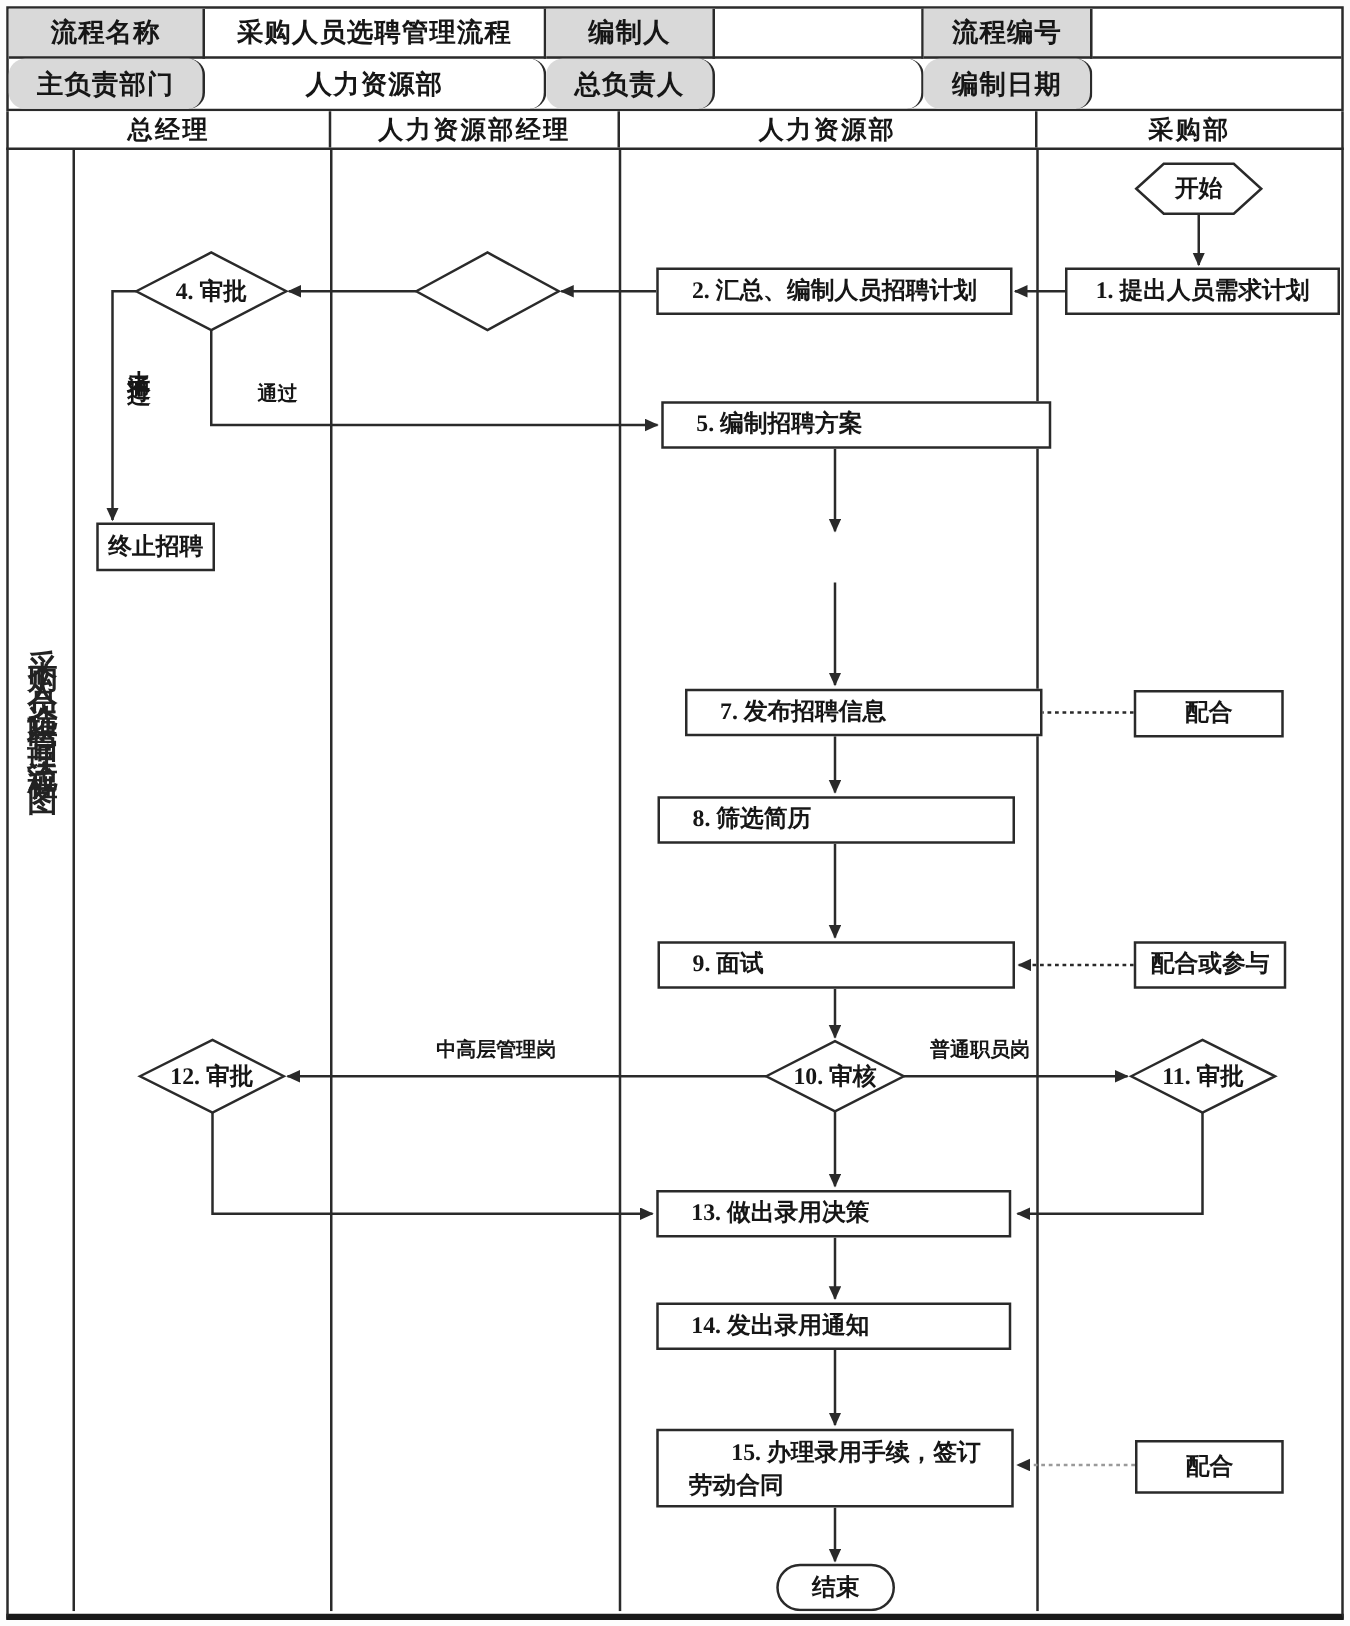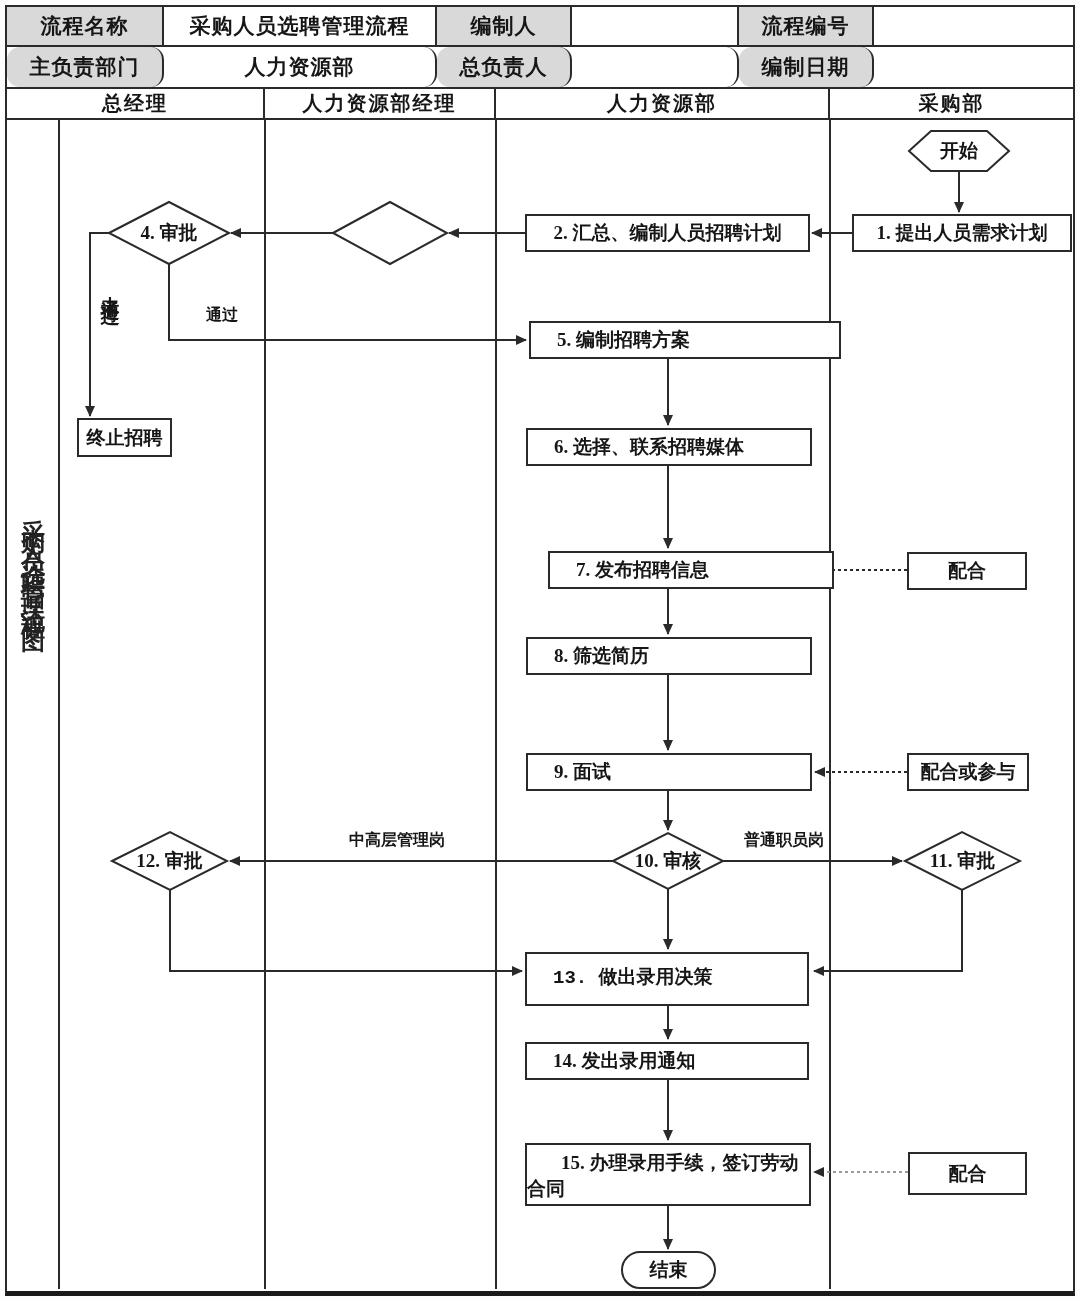--- a/index.html
+++ b/index.html
@@ -46,21 +46,21 @@
   }
   .bodyarea svg{position:absolute;left:0;top:0;}
   .pbox{
     position:absolute;background:#fff;border:2px solid #2a2a2a;
     display:flex;align-items:center;font-size:19px;font-weight:600;
     white-space:nowrap;line-height:1.15;
   }
   .pbox.center{justify-content:center;}
   .pbox.lpad{padding-left:26px;}
   .pbox.wrap{
-    display:block;white-space:normal;padding:5px 8px 0 0;
+    display:block;white-space:normal;padding:5px 8px 0 24px;
     text-indent:34px;line-height:26px;font-size:19px;
   }
   .shape-label{
     position:absolute;display:flex;align-items:center;justify-content:center;
     font-size:19px;font-weight:600;white-space:nowrap;pointer-events:none;
   }
   .edge-label{
     position:absolute;font-size:16px;font-weight:600;white-space:nowrap;
     display:flex;align-items:center;justify-content:center;background:transparent;
   }
@@ -166,25 +166,24 @@
     <div class="shape-label" style="left:902px;top:11px;width:100px;height:40px;">开始</div>
     <div class="shape-label" style="left:102px;top:82px;width:120px;height:62px;">4. 审批</div>
     <div class="shape-label" style="left:606px;top:713px;width:110px;height:56px;">10. 审核</div>
     <div class="shape-label" style="left:105px;top:712px;width:115px;height:58px;">12. 审批</div>
     <div class="shape-label" style="left:898px;top:712px;width:115px;height:58px;">11. 审批</div>
     <div class="shape-label" style="left:615px;top:1132px;width:93px;height:36px;">结束</div>
 
     <div class="pbox center" style="left:845px;top:94px;width:220px;height:38px;">1. 提出人员需求计划</div>
     <div class="pbox center" style="left:518px;top:94px;width:285px;height:38px;">2. 汇总、编制人员招聘计划</div>
     <div class="pbox lpad" style="left:522px;top:201px;width:312px;height:38px;">5. 编制招聘方案</div>
-    <div class="pbox lpad" style="left:519px;top:308px;width:286px;height:38px;">6. 选择、联系招聘媒体</div>
     <div class="pbox lpad" style="left:519px;top:431px;width:286px;height:38px;margin-left:22px;">7. 发布招聘信息</div>
     <div class="pbox lpad" style="left:519px;top:517px;width:286px;height:38px;">8. 筛选简历</div>
     <div class="pbox lpad" style="left:519px;top:633px;width:286px;height:38px;">9. 面试</div>
-    <div class="pbox lpad" style="left:518px;top:832px;width:284px;height:54px;font-family:Liberation Mono, monospace;">13. 做出录用决策</div>
+    <div class="pbox lpad" style="left:518px;top:832px;width:284px;height:38px;">13. 做出录用决策</div>
     <div class="pbox lpad" style="left:518px;top:922px;width:284px;height:38px;">14. 发出录用通知</div>
     <div class="pbox wrap" style="left:518px;top:1023px;width:286px;height:63px;">15. 办理录用手续，签订劳动合同</div>
     <div class="pbox center" style="left:70px;top:298px;width:95px;height:39px;">终止招聘</div>
     <div class="pbox center" style="left:900px;top:432px;width:120px;height:38px;">配合</div>
     <div class="pbox center" style="left:900px;top:633px;width:122px;height:38px;">配合或参与</div>
     <div class="pbox center" style="left:901px;top:1032px;width:119px;height:43px;">配合</div>
 
     <div class="notpass vtext">未通过</div>
     <div class="edge-label" style="left:185px;top:183px;width:60px;height:24px;">通过</div>
     <div class="edge-label" style="left:315px;top:707px;width:150px;height:26px;">中高层管理岗</div>

